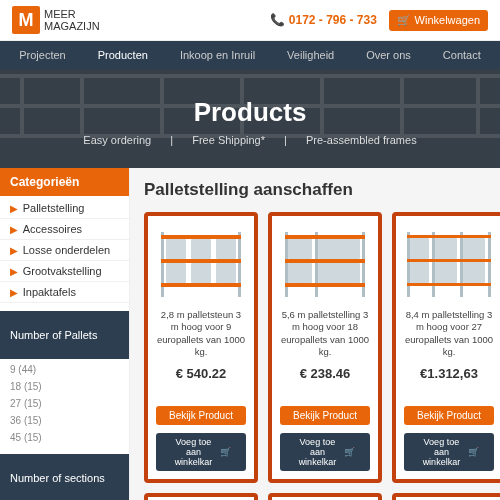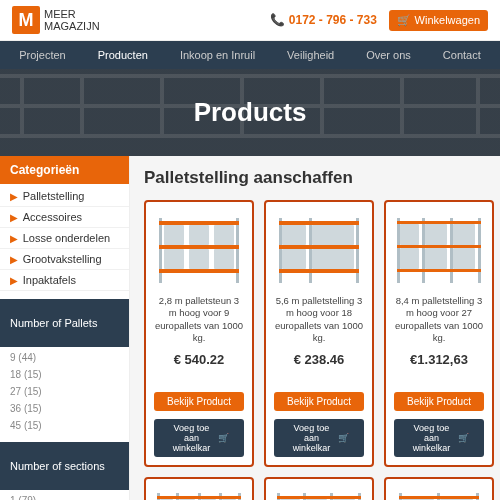--- a/index.html
+++ b/index.html
@@ -106,21 +106,21 @@
     .sidebar-count { color: #888; font-size: 10px; padding: 3px 10px; cursor: pointer; }
 
     
     .content { flex: 1; padding: 12px 14px; background: #f5f5f5; }
     .content-title { font-size: 17px; font-weight: bold; color: #333; margin-bottom: 12px; }
 
     
     .product-grid { display: grid; grid-template-columns: repeat(3, 1fr); gap: 10px; }
     .product-card {
       background: #fff;
-      border: 2px solid #c2410c;
+      border: 4px solid #c2410c;
       border-radius: 4px;
       padding: 8px;
       display: flex;
       flex-direction: column;
       align-items: center;
       gap: 5px;
     }
     .product-img {
       width: 100%;
       height: 80px;
@@ -197,20 +197,27 @@
       <rect x="20" y="5" width="4" height="64" fill="#aaa"></rect>
       <rect x="80" y="5" width="4" height="64" fill="#aaa"></rect>
       <rect x="160" y="5" width="4" height="64" fill="#aaa"></rect>
       <rect x="240" y="5" width="4" height="64" fill="#aaa"></rect>
       <rect x="320" y="5" width="4" height="64" fill="#aaa"></rect>
       <rect x="400" y="5" width="4" height="64" fill="#aaa"></rect>
       <rect x="476" y="5" width="4" height="64" fill="#aaa"></rect>
     </svg>
   </div>
   <h1>Products</h1>
+  <div class="hero-sub">
+    <span>Easy ordering</span>
+    <span>|</span>
+    <span>Free Shipping*</span>
+    <span>|</span>
+    <span>Pre-assembled frames</span>
+  </div>
 </div>
 
 <div class="main-layout">
 
   <div class="sidebar">
     <div class="sidebar-section-title">Categorieën</div>
 
     <div class="sidebar-item">
       <span class="sidebar-arrow">▶</span>
       <span>Palletstelling</span>

